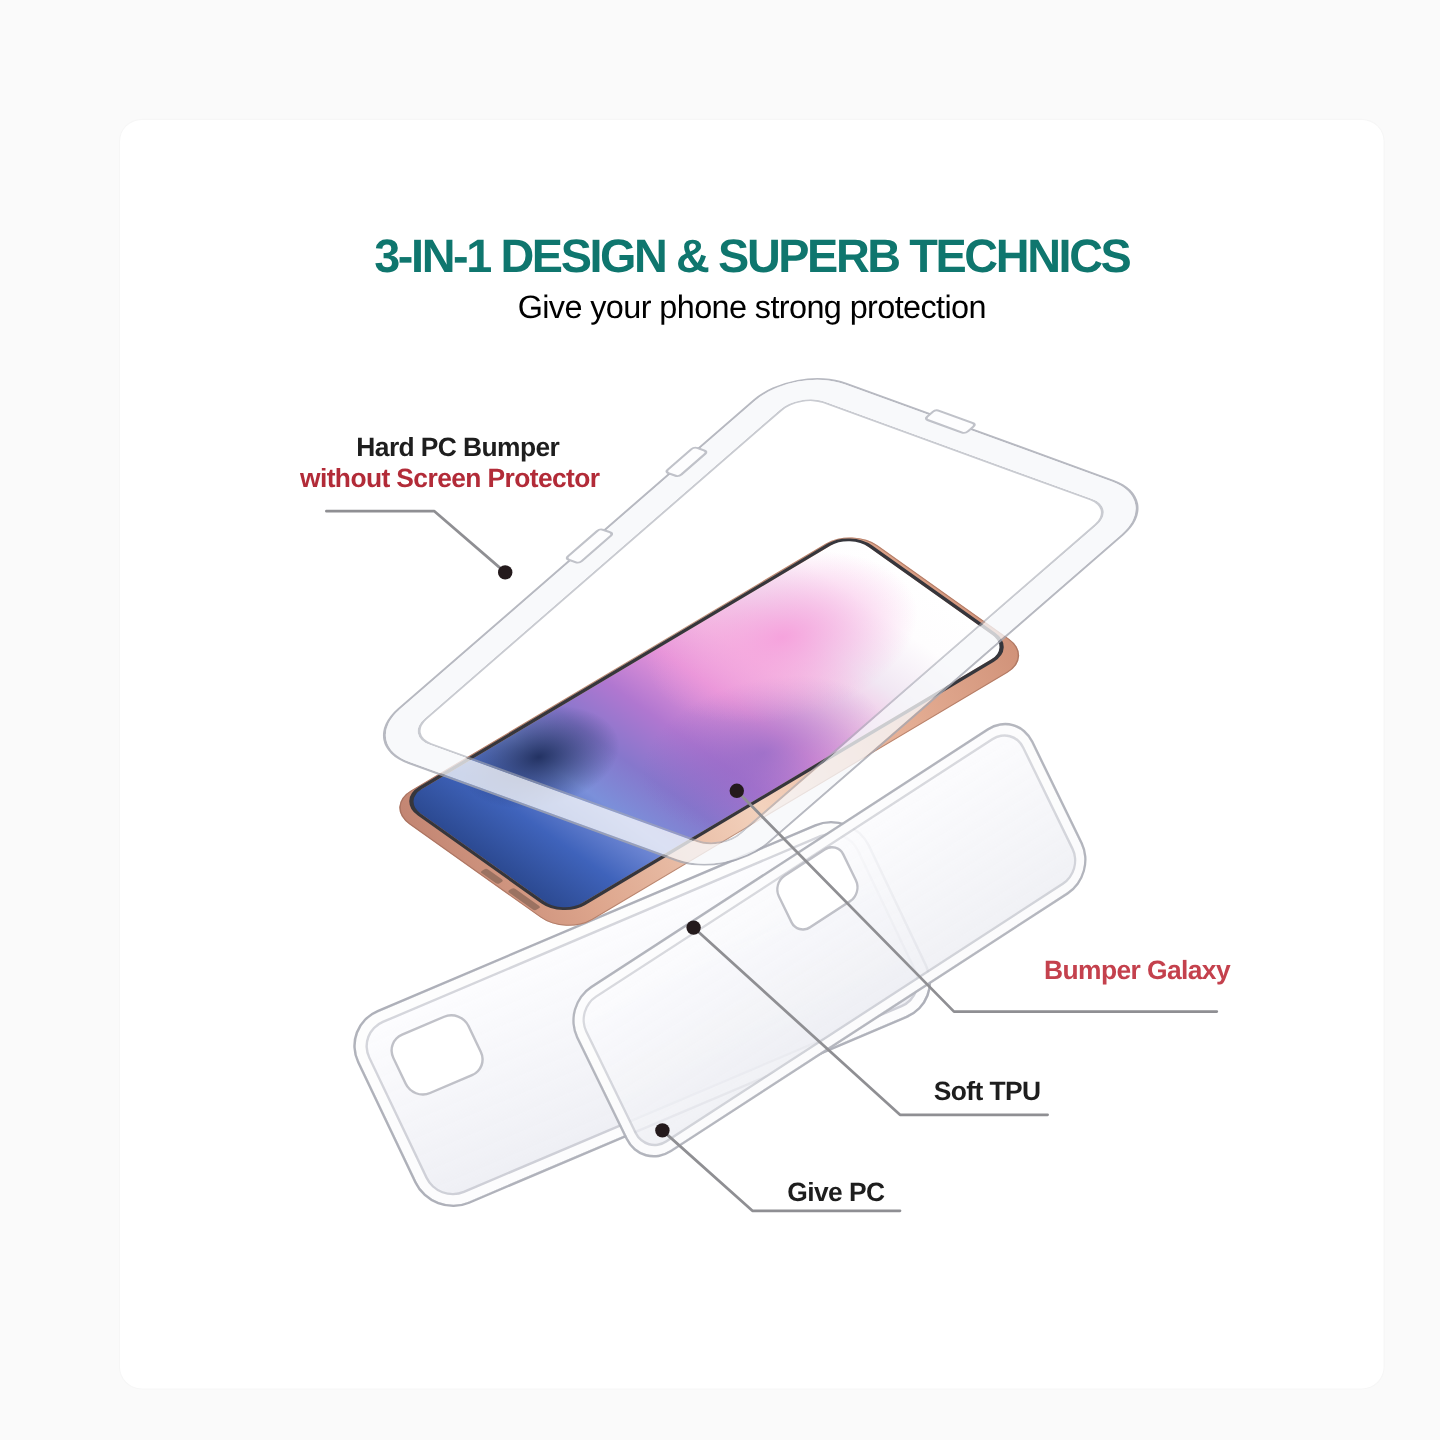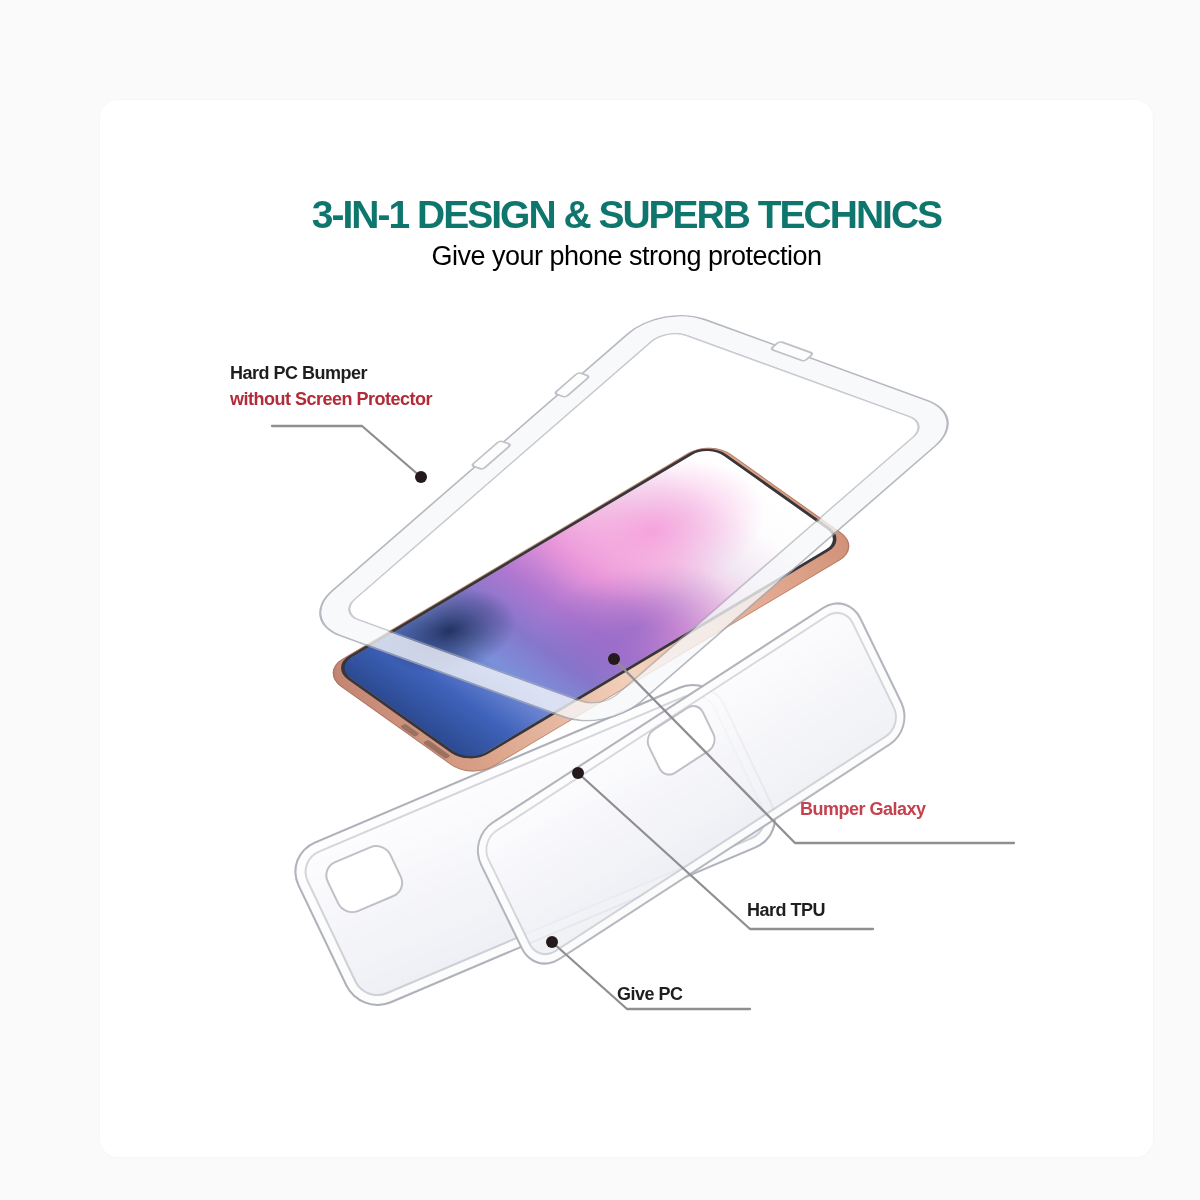--- a/index.html
+++ b/index.html
@@ -98,26 +98,26 @@
   }
   .notch-a{top:-28px;left:210px;width:36px;height:10px;}
   .notch-b{top:-28px;left:320px;width:30px;height:10px;}
   .notch-c{right:-30px;top:96px;width:10px;height:34px;}
 
   
   .callouts{position:absolute;inset:0;z-index:5;pointer-events:none;}
 
   
   .label{
-    position:absolute;z-index:6;font-weight:bold;font-size:18px;
-    letter-spacing:-0.5px;color:#1e1e1e;text-align:left;white-space:nowrap;
+    position:absolute;z-index:6;font-weight:bold;font-size:22px;
+    letter-spacing:-0.5px;color:#1e1e1e;text-align:right;white-space:nowrap;
     line-height:26px;
   }
   .label-bumper{left:230px;top:360px;width:236px;}
-  .label-bumper .red{color:#b22b38;}
+  .label-bumper .red{color:#b22b38;margin-left:20px;}
   .label-samsung{left:800px;top:796px;width:225px;color:#c4414d;}
   .label-tpu{left:747px;top:897px;width:120px;}
   .label-hardpc{left:617px;top:981px;width:120px;}
 </style>
 </head>
 <body>
 
 <div class="page">
   <div class="card"></div>
 
@@ -160,17 +160,17 @@
         <circle cx="578" cy="773" r="6"></circle>
         <circle cx="552" cy="942" r="6"></circle>
       </g>
     </svg>
 
     <div class="label label-bumper">
       <div>Hard PC Bumper</div>
       <div class="red">without Screen Protector</div>
     </div>
     <div class="label label-samsung">Bumper Galaxy</div>
-    <div class="label label-tpu">Hard TPU</div>
+    <div class="label label-tpu">Soft TPU</div>
     <div class="label label-hardpc">Give PC</div>
 
   </div>
 </div>
 
 </body></html>

